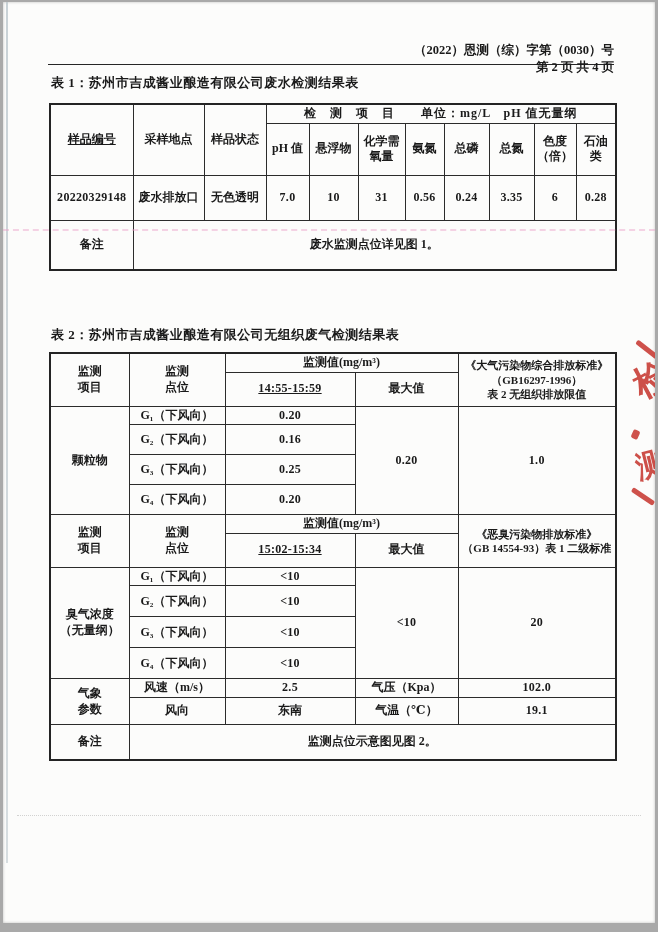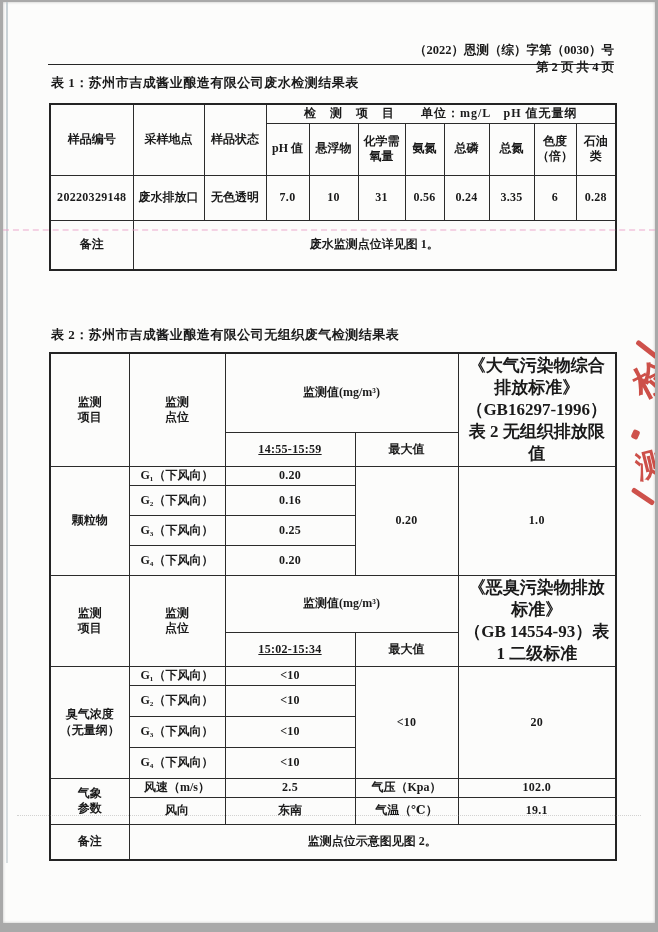--- a/index.html
+++ b/index.html
@@ -44,25 +44,25 @@
   table.t1 { top: 101px; }
   table.t2 { top: 350px; }
   table.t td {
     border: 1.6px solid #2b2b2b;
     text-align: center; vertical-align: middle;
     white-space: pre-line; line-height: 1.3;
     padding: 1px 2px;
     overflow: hidden;
   }
   table.t { border: 2px solid #242424; }
-  td.std { font-size: 17px; line-height: 1.45; }
+  td.std { font-size: 11px; line-height: 1.45; }
   td.grp { letter-spacing: 1px; margin-left: 45px; }
   td.num { letter-spacing: 0.3px; margin-top: 22px; }
   
-  .rh-a { height: 42px; } .rh-b { height: 52px; margin-top: 28px; } .rh-c { height: 45px; } .rh-d { height: 50px; }
+  .rh-a { height: 42px; text-decoration: underline; } .rh-b { height: 52px; margin-top: 28px; } .rh-c { height: 45px; } .rh-d { height: 50px; }
   .rh-e { height: 20px; } .rh-f { height: 34px; text-decoration: underline; } .rh-g { height: 30px; }
   .rh-h { height: 31px; } .rh-i { height: 27px; } .rh-j { height: 36px; }
   
   .pink-line {
     position: absolute; left: 0; right: 0; top: 227px; height: 0;
     border-top: 2px dashed rgba(236, 160, 199, 0.45);
   }
   .noise-line {
     position: absolute; left: 14px; right: 14px; top: 813px; height: 0;
     border-top: 1px dotted rgba(125,125,125,0.33);

